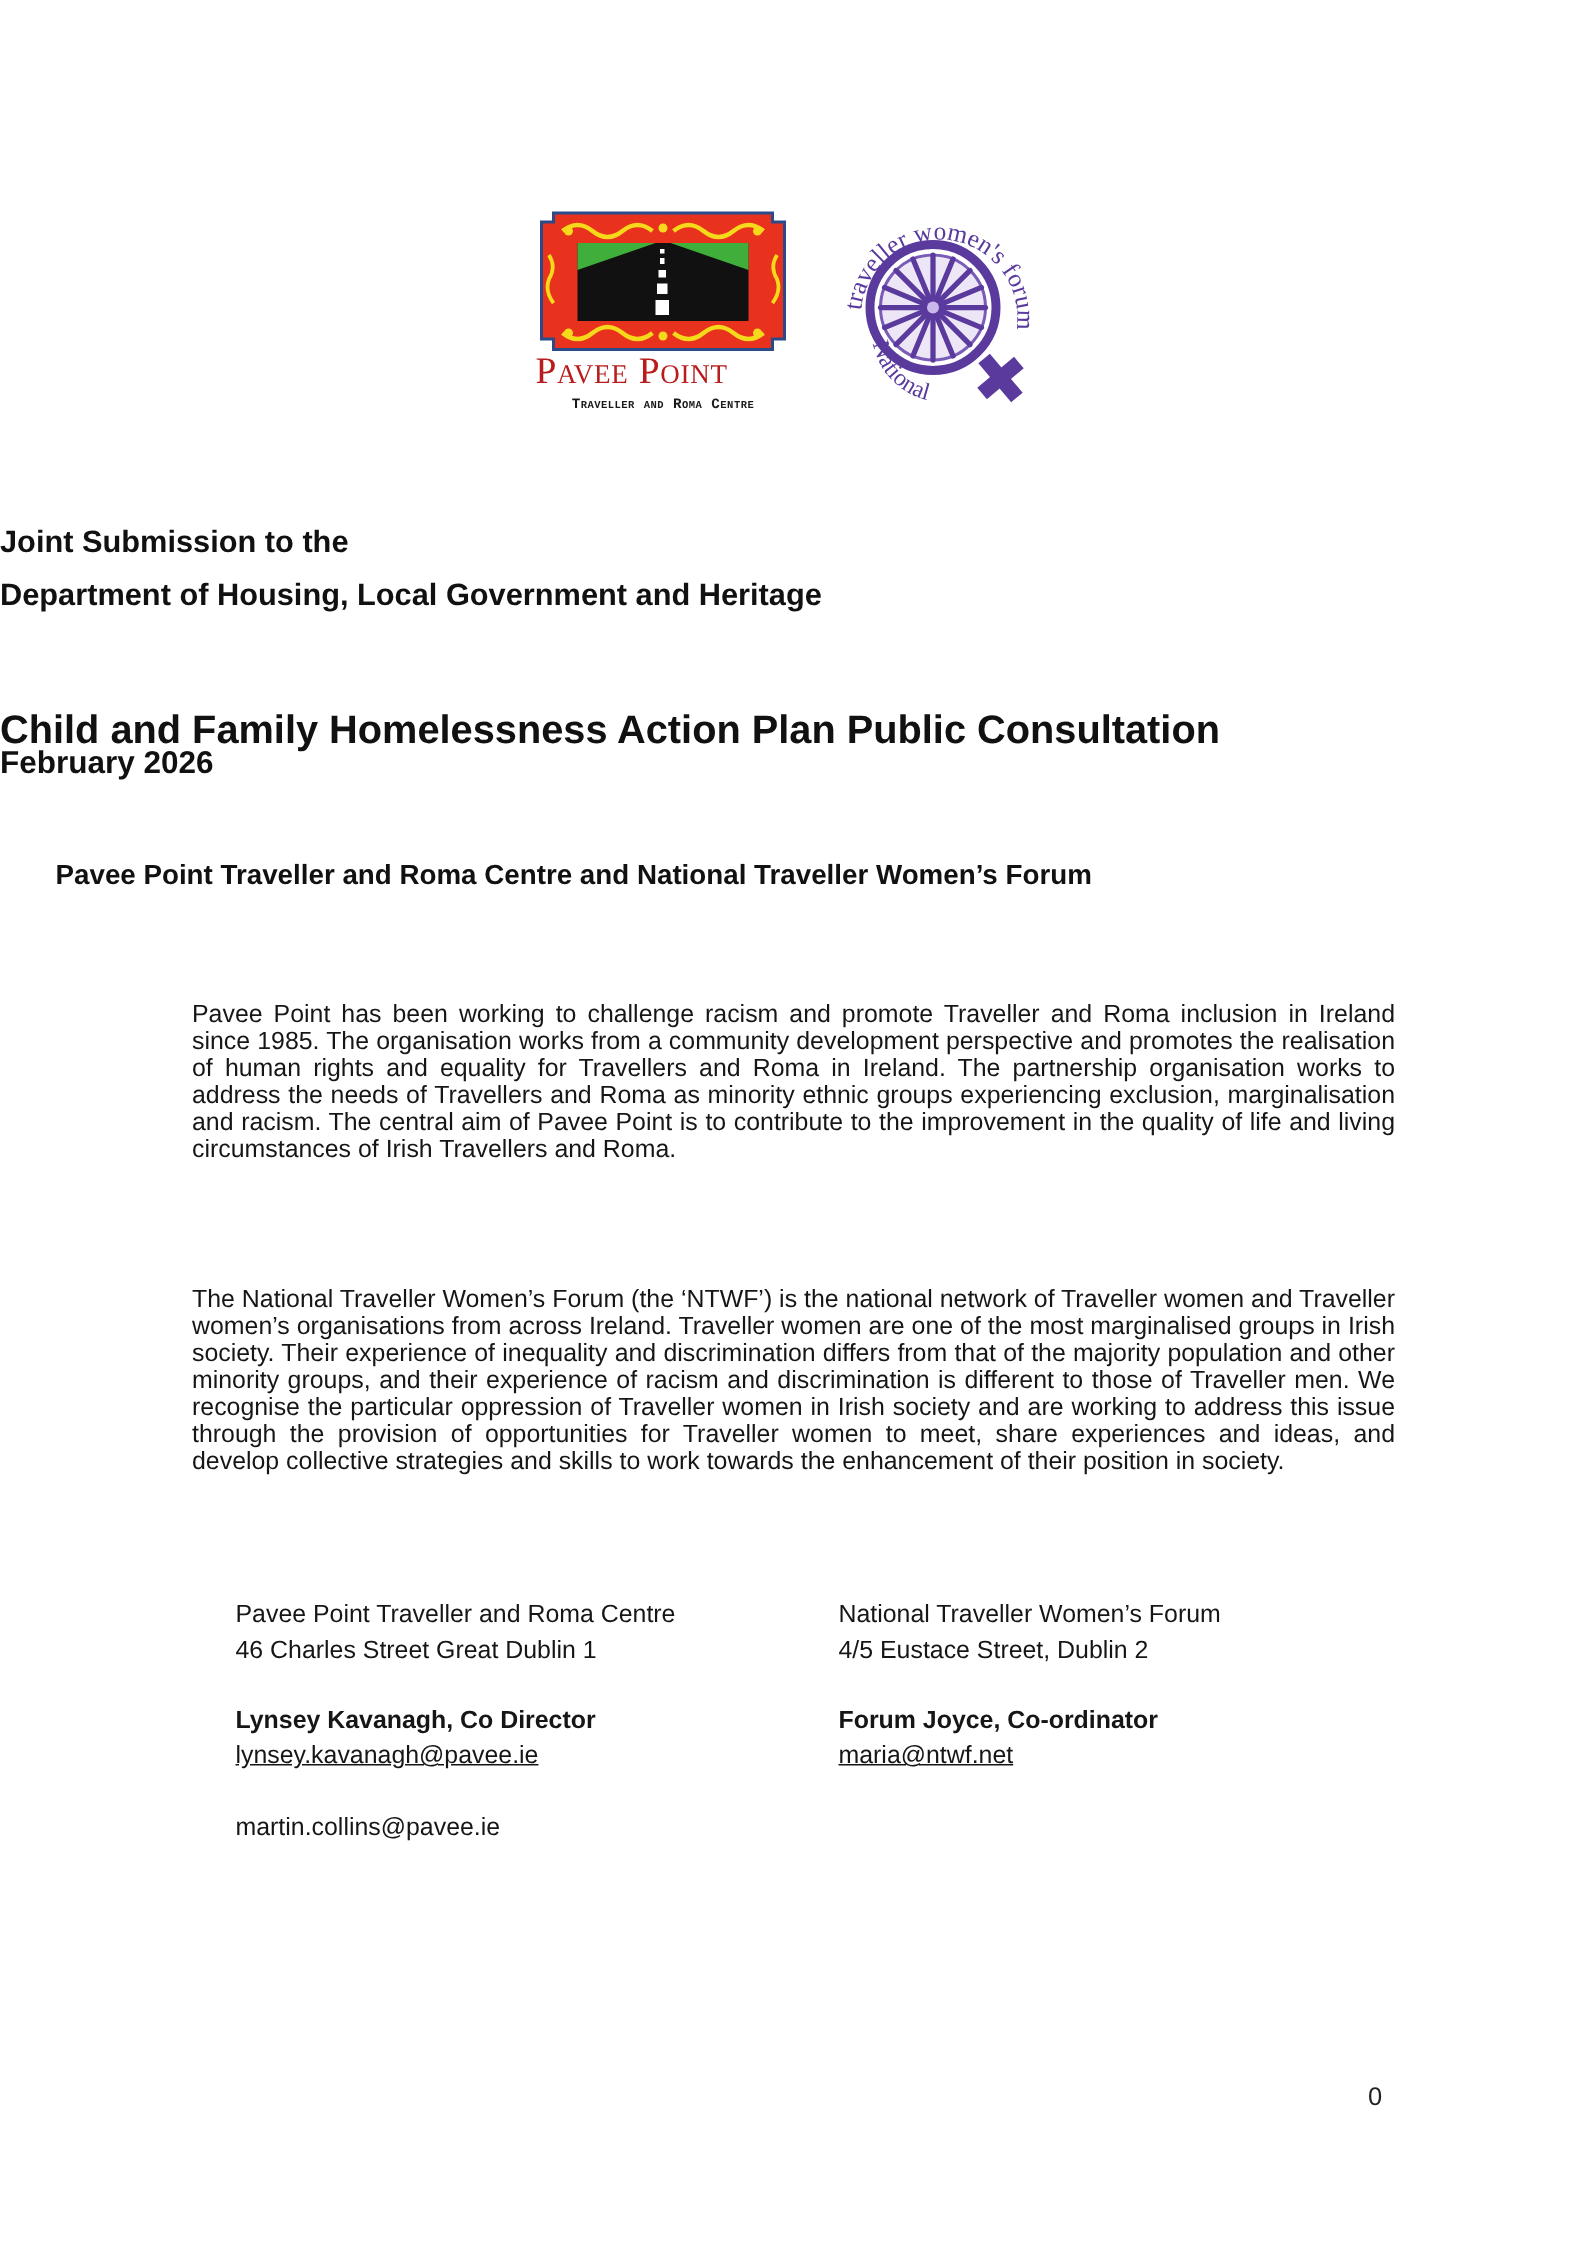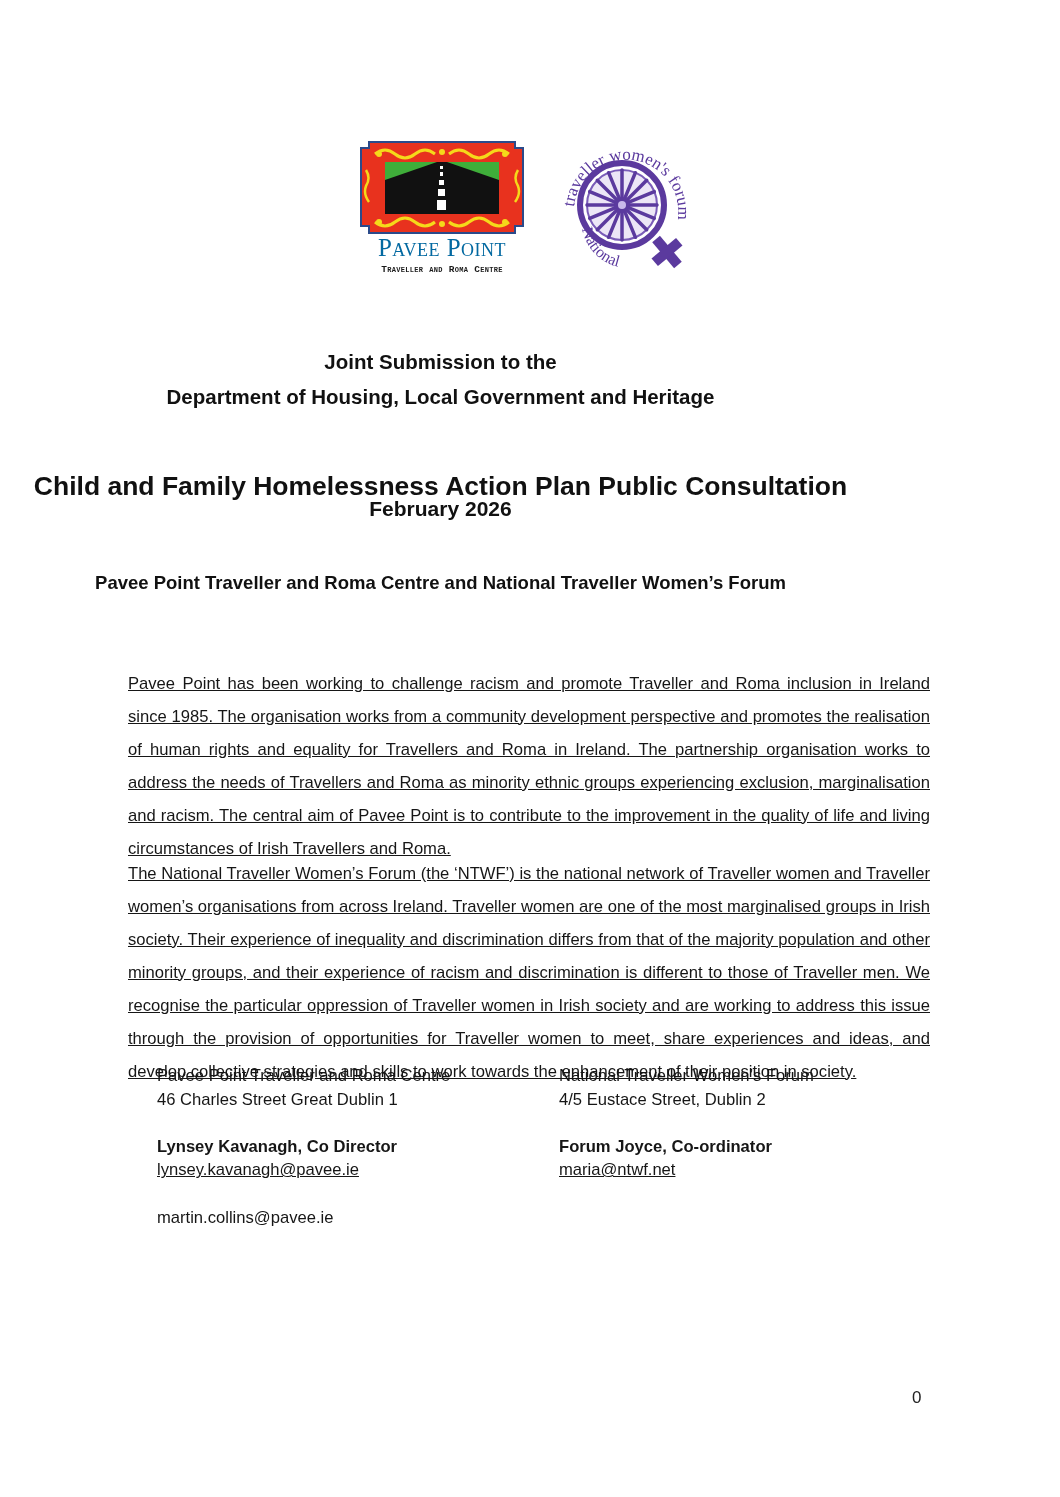--- a/index.html
+++ b/index.html
@@ -36,25 +36,25 @@
       left: 552px;
       top: 137px;
       width: 148px;
       height: 138px;
     }
     .pavee-name {
       position: absolute;
       left: 0;
       top: 95px;
       width: 170px;
-      text-align: center;
+      text-align: left;
       font-family: "Liberation Serif", serif;
       font-size: 25px;
       letter-spacing: 0.5px;
-      color: #0369a1;
+      color: #b91c1c;
       font-variant: small-caps;
       line-height: 26px;
     }
     .pavee-sub {
       position: absolute;
       left: 0;
       top: 124px;
       width: 170px;
       text-align: center;
       font-family: Liberation Mono, monospace;
@@ -63,41 +63,40 @@
       font-variant: small-caps;
       letter-spacing: 0.3px;
       color: #1a1a1a;
     }
 
     
     .h-center {
       position: absolute;
       left: 0;
       width: 881px;
-      text-align: center;
+      text-align: left;
       font-weight: bold;
       color: #111;
       white-space: nowrap;
     }
     .h-joint { top: 350px; font-size: 20.5px; }
     .h-dept  { top: 385px; font-size: 20.5px; }
     .h-title { top: 453px; font-size: 26.5px; margin-top: 18px; }
     .h-date  { top: 497px; font-size: 21px; }
-    .h-orgs  { top: 572px; font-size: 18.5px; }
+    .h-orgs  { top: 572px; font-size: 18.5px; padding-left: 37px; }
 
     
     .para {
       position: absolute;
       left: 128px;
       width: 802px;
       font-size: 16.6px;
-      line-height: 33px;
+      line-height: 18px;
       text-align: justify;
       color: #161616;
-      text-decoration: underline;
     }
     .para-1 { top: 650px; }
     .para-2 { top: 840px; }
 
     
     .contact-col {
       position: absolute;
       top: 1064px;
       font-size: 16.6px;
       line-height: 23.6px;

